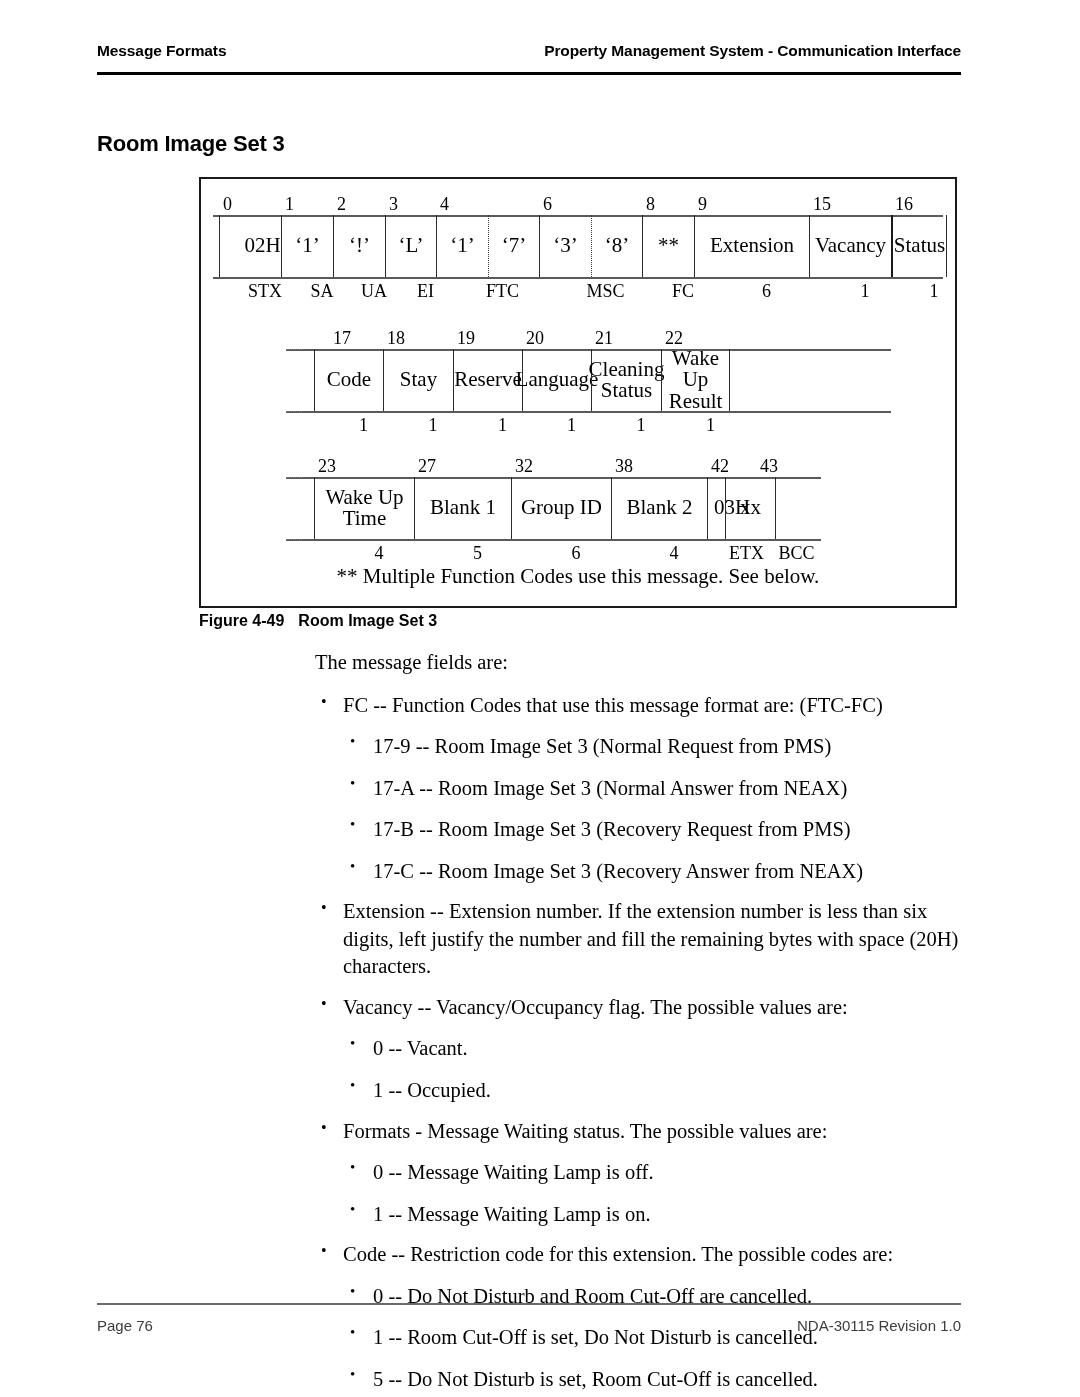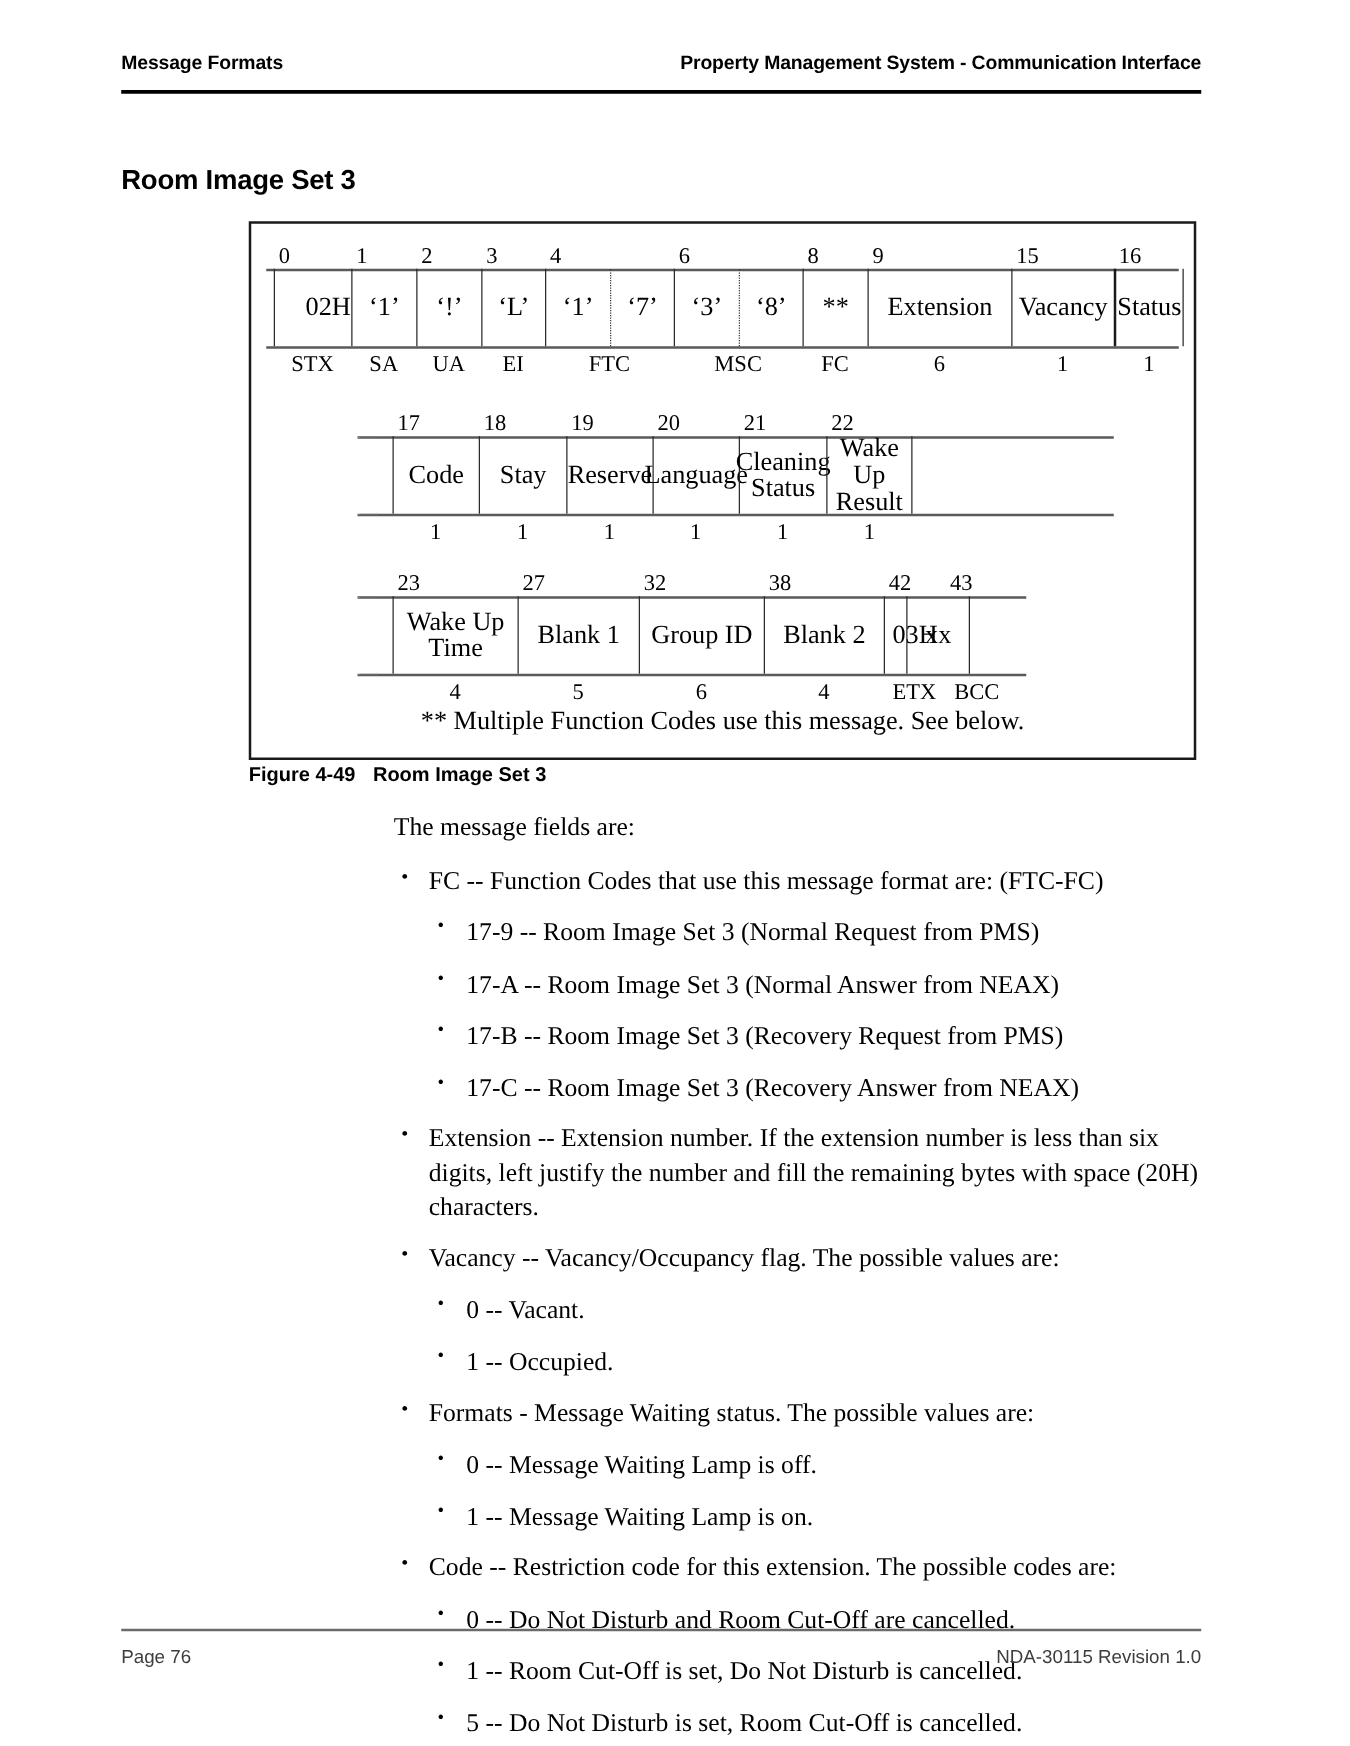--- a/index.html
+++ b/index.html
@@ -87,21 +87,21 @@
     width: 100%;
   }
   .fmt-offsets span, .fmt-widths span {
     position: absolute;
     font-family: "Liberation Serif", serif;
     font-size: 18px;
     line-height: 22px;
     white-space: nowrap;
   }
   .fmt-offsets span { text-align: left; }
-  .fmt-widths span  { text-align: center; transform: translateX(-50%); }
+  .fmt-widths span  { text-align: center; transform: translateX(-50%); margin-left: 15px; }
 
   .fmt-cells {
     position: absolute;
     left: 0;
     height: 62px;
     border-top: 1.5px solid #2b2b2b;
     border-bottom: 1.5px solid #2b2b2b;
     box-sizing: border-box;
   }
   .cell {
@@ -306,21 +306,21 @@
         <span style="left: 286.5px;">FTC</span>
         <span style="left: 389.5px;">MSC</span>
         <span style="left: 467px;">FC</span>
         <span style="left: 550.5px;">6</span>
         <span style="left: 649px;">1</span>
         <span style="left: 718px;">1</span>
       </div>
     </div>
     <div class="fmt-band" style="left: 0px; top: 148px; width: 100%;">
       <div class="fmt-offsets">
-        <span style="left: 117px;">17</span>
+        <span style="left: 132px;">17</span>
         <span style="left: 186px;">18</span>
         <span style="left: 256px;">19</span>
         <span style="left: 325px;">20</span>
         <span style="left: 394px;">21</span>
         <span style="left: 464px;">22</span>
       </div>
       <div class="band-rule" style="left: 85px; width: 605px; top: 22px;"></div>
       <div class="band-rule" style="left: 85px; width: 605px; top: 84px;"></div>
       <div class="cont-stub" style="left: 85px; top: 22px;"></div>
       <div class="cont-stub" style="left: 85px; top: 84px;"></div>

